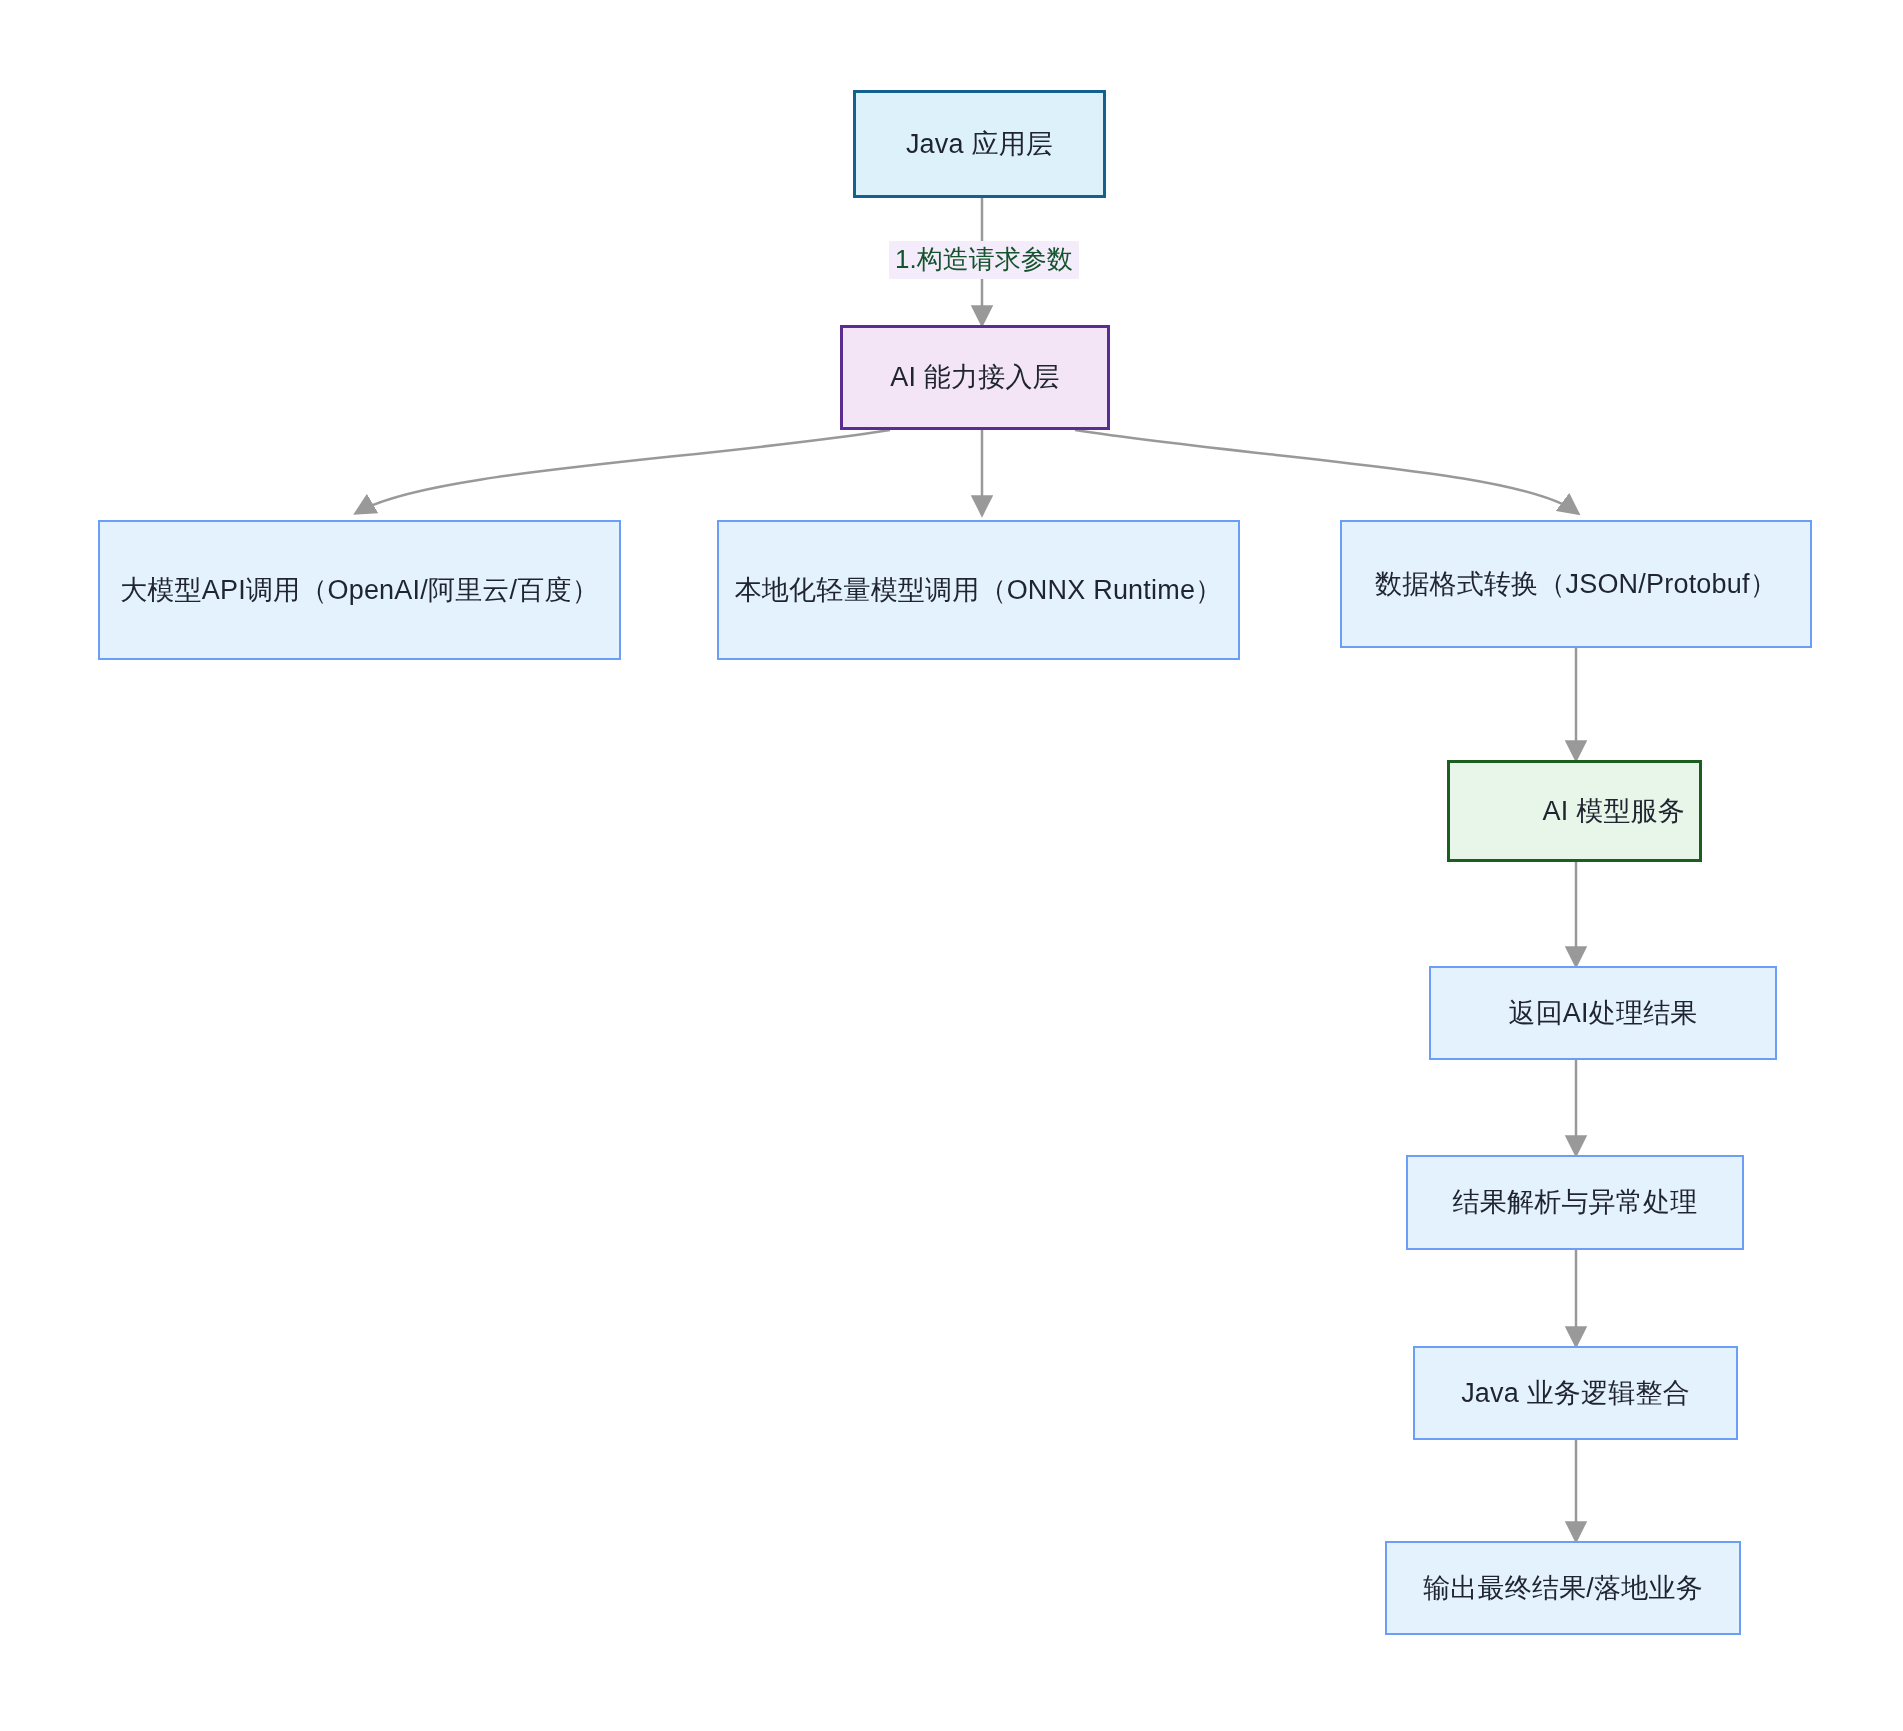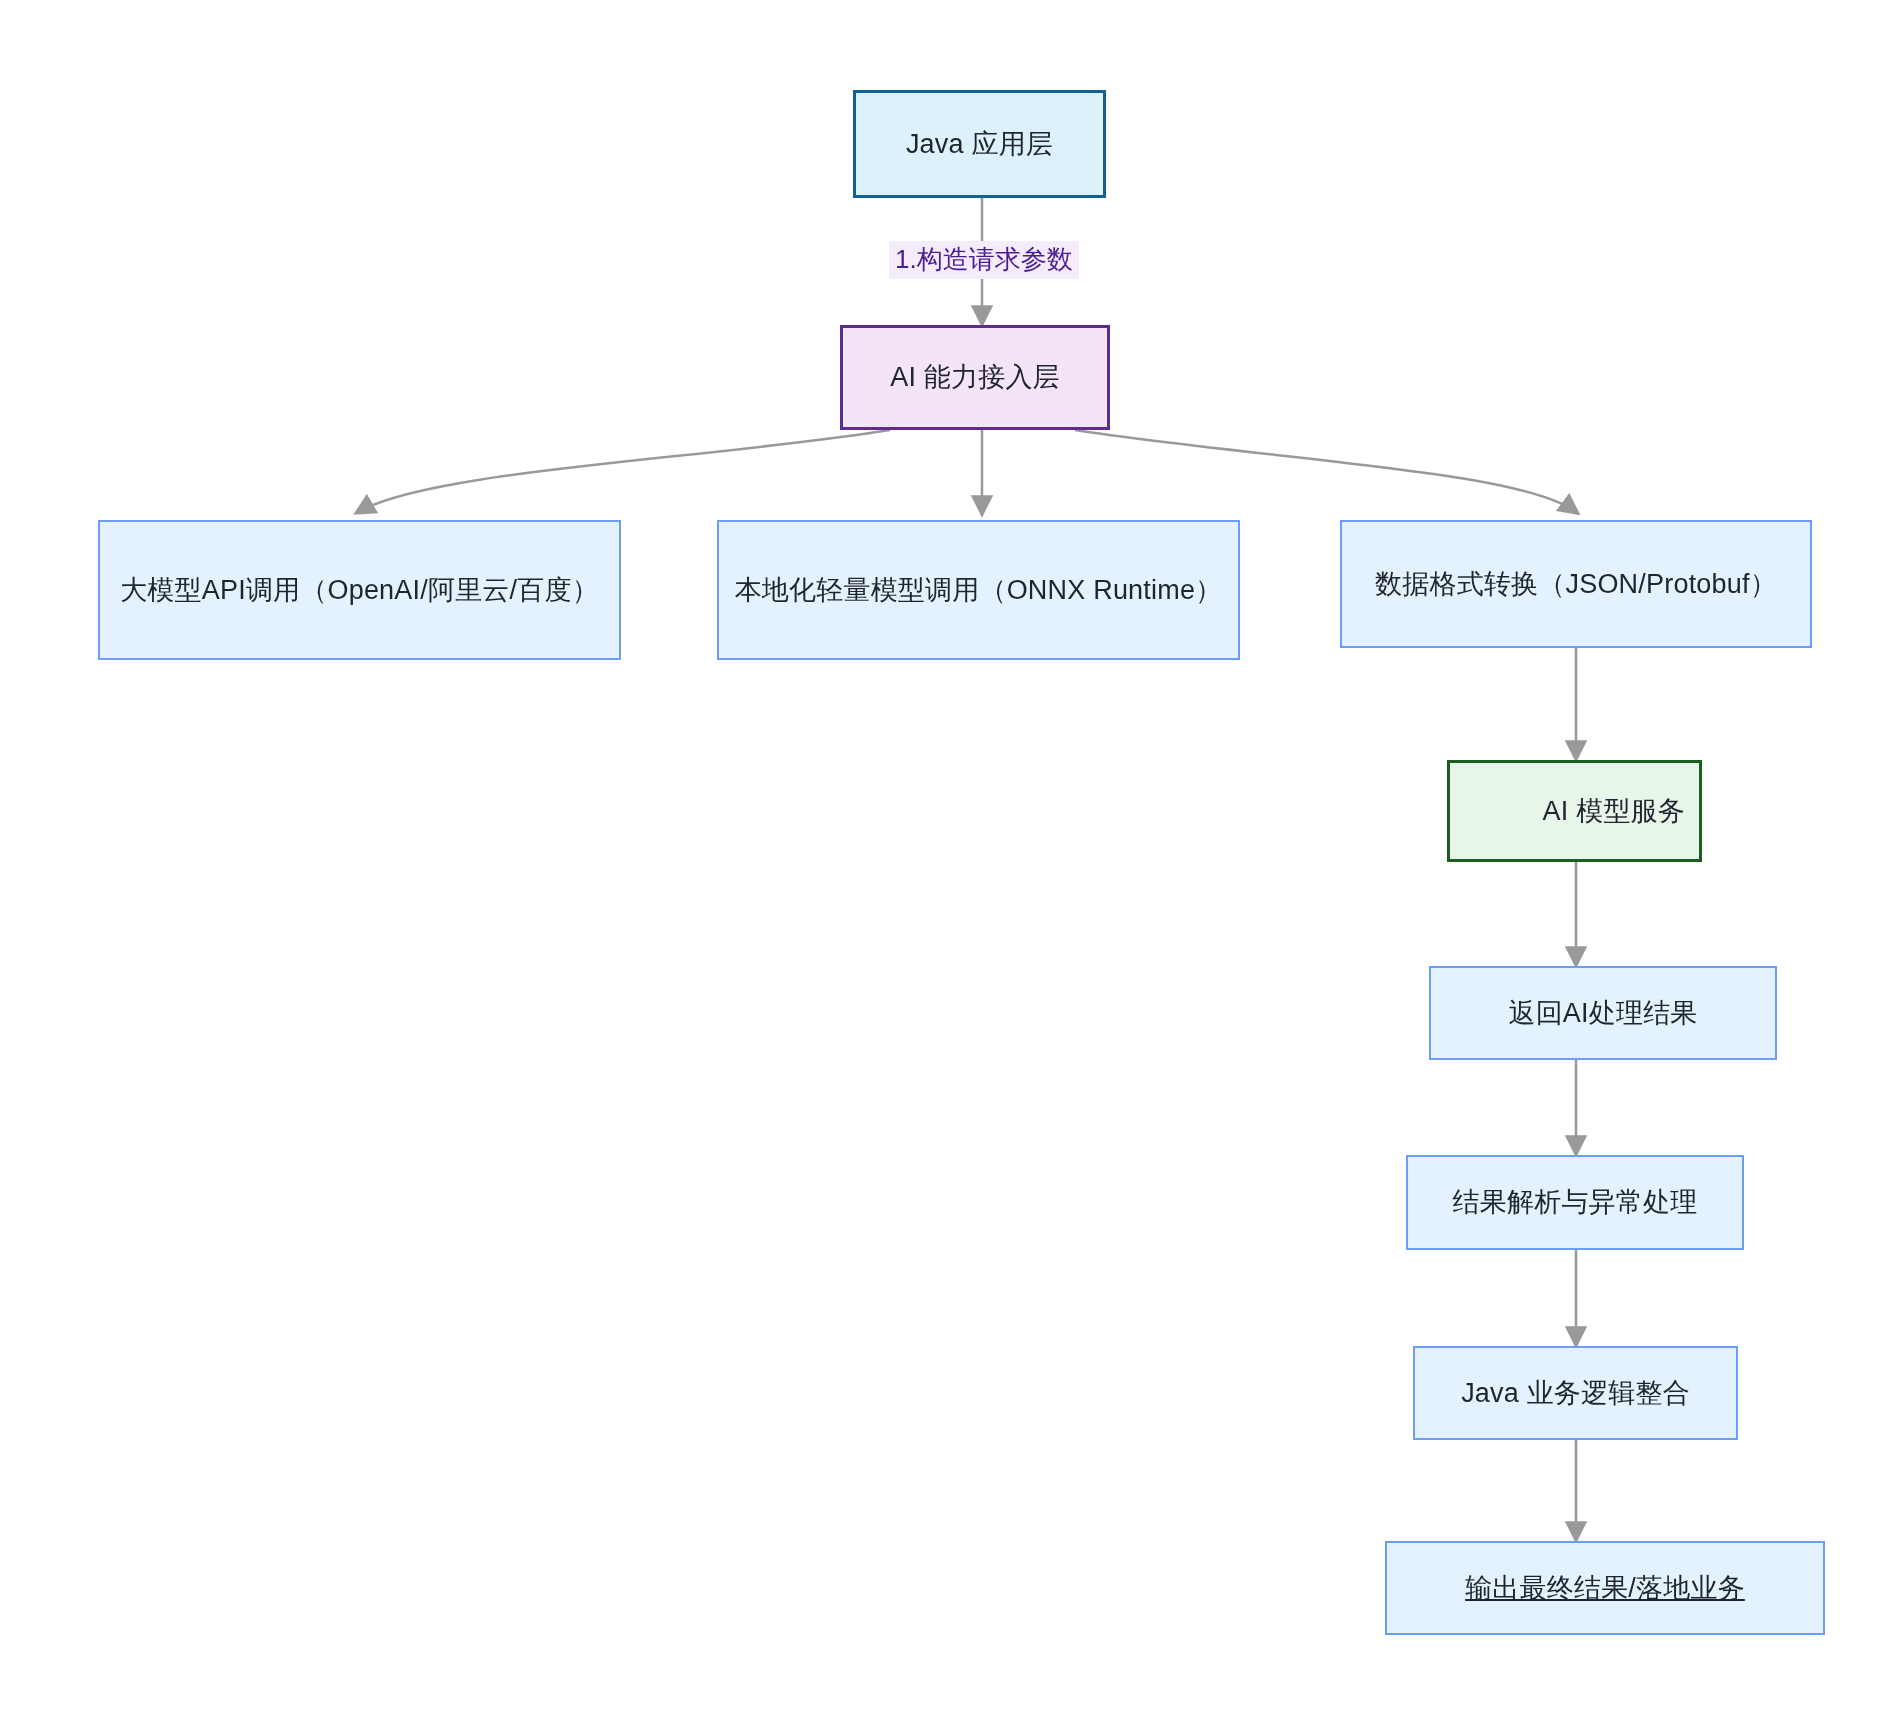--- a/index.html
+++ b/index.html
@@ -50,21 +50,21 @@
     border: 3px solid #5c2d91;
   }
   .node-green {
     background: #e8f5e9;
     border: 3px solid #1b5e20;
     justify-content: flex-end;
   }
   .edge-label {
     position: absolute;
     background: #f4ecfa;
-    color: #4c1d95;
+    color: #14532d;
     font-size: 26px;
     line-height: 1.3;
     padding: 2px 6px;
     white-space: nowrap;
     box-sizing: border-box;
   }
 </style>
 </head>
 <body>
 
@@ -125,19 +125,19 @@
   </div>
 
   <div class="node node-blue" style="left:1406px; top:1155px; width:338px; height:95px;">
     <span>结果解析与异常处理</span>
   </div>
 
   <div class="node node-blue" style="left:1413px; top:1346px; width:325px; height:94px;">
     <span>Java 业务逻辑整合</span>
   </div>
 
-  <div class="node node-blue" style="left:1385px; top:1541px; width:440px; height:94px;text-decoration:underline;">
+  <div class="node node-blue" style="left:1385px; top:1541px; width:356px; height:94px;">
     <span>输出最终结果/落地业务</span>
   </div>
 
   <div class="edge-label" style="left:889px; top:241px;">1.构造请求参数</div>
 
 </div>
 
 </body></html>

